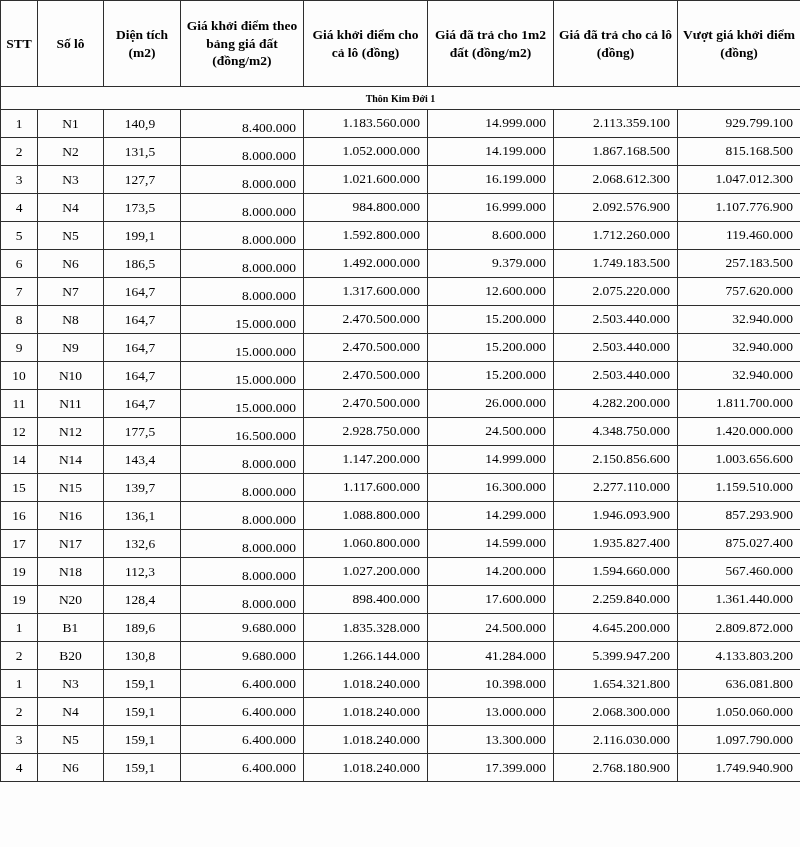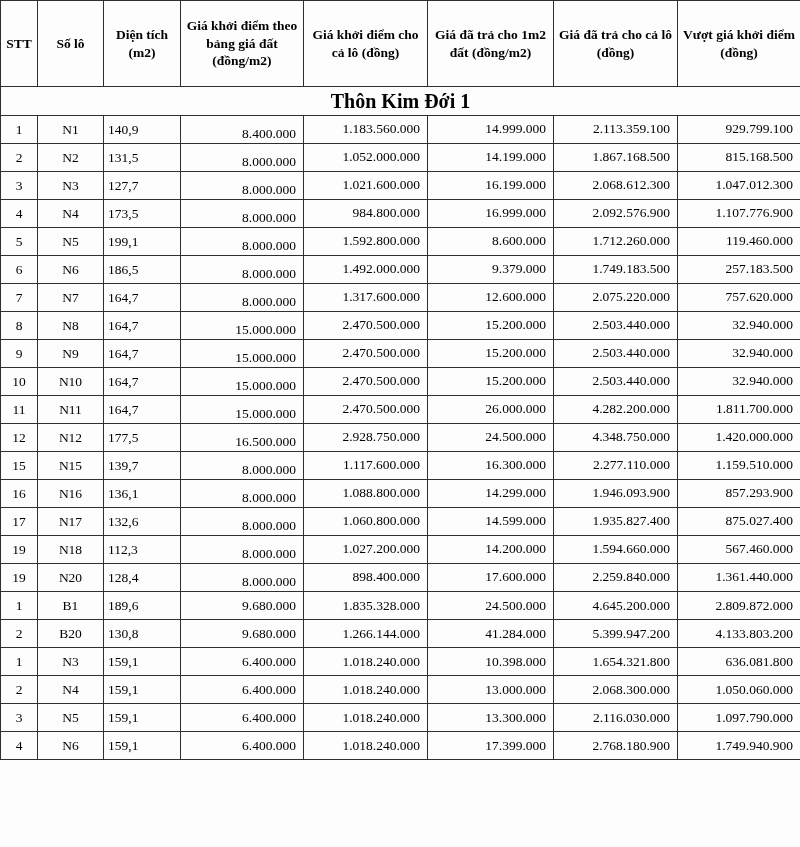--- a/index.html
+++ b/index.html
@@ -34,28 +34,28 @@
   thead th {
     font-weight: bold;
     text-align: center;
     vertical-align: middle;
     padding: 2px 5px;
   }
   tr.section-row { height: 23px; }
   tr.section-row td {
     font-weight: bold;
     text-align: center;
-    font-size: 20px;
+    font-size: 10px;
     padding: 1px 2px;
   }
   tr.data-row { height: 28px; }
   tr.data-row td { vertical-align: middle; }
   tr.data-row td:nth-child(1),
   tr.data-row td:nth-child(2) { text-align: center; }
-  tr.data-row td:nth-child(3) { text-align: left; padding-right: 8px; }
+  tr.data-row td:nth-child(3) { text-align: center; padding-right: 8px; }
   tr.data-row td:nth-child(n+4) { text-align: right; padding-right: 7px; }
   
   tr.data-row.sec0 td:nth-child(4) { vertical-align: bottom; padding-bottom: 0; }
   tr.data-row.sec0 td:nth-child(5),
   tr.data-row.sec0 td:nth-child(6),
   tr.data-row.sec0 td:nth-child(7),
   tr.data-row.sec0 td:nth-child(8) { vertical-align: top; padding-top: 4px; }
 </style>
 </head>
 <body>
@@ -202,20 +202,30 @@
           <td>12</td>
           <td>N12</td>
           <td>177,5</td>
           <td>16.500.000</td>
           <td>2.928.750.000</td>
           <td>24.500.000</td>
           <td>4.348.750.000</td>
           <td>1.420.000.000</td>
         </tr>
         <tr class="data-row sec0">
+          <td>14</td>
+          <td>N14</td>
+          <td>143,4</td>
+          <td>8.000.000</td>
+          <td>1.147.200.000</td>
+          <td>14.999.000</td>
+          <td>2.150.856.600</td>
+          <td>1.003.656.600</td>
+        </tr>
+        <tr class="data-row sec0">
           <td>15</td>
           <td>N15</td>
           <td>139,7</td>
           <td>8.000.000</td>
           <td>1.117.600.000</td>
           <td>16.300.000</td>
           <td>2.277.110.000</td>
           <td>1.159.510.000</td>
         </tr>
         <tr class="data-row sec0">

